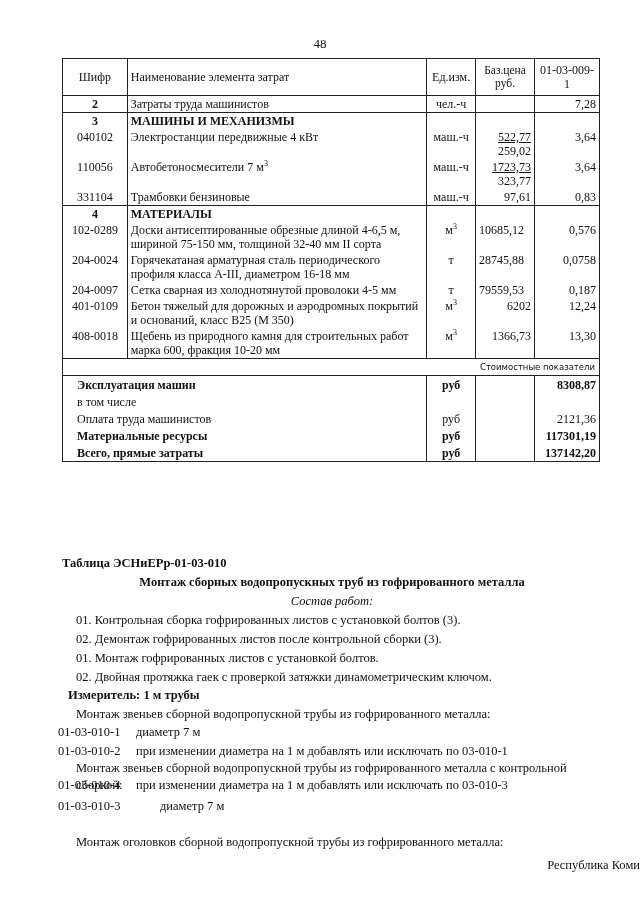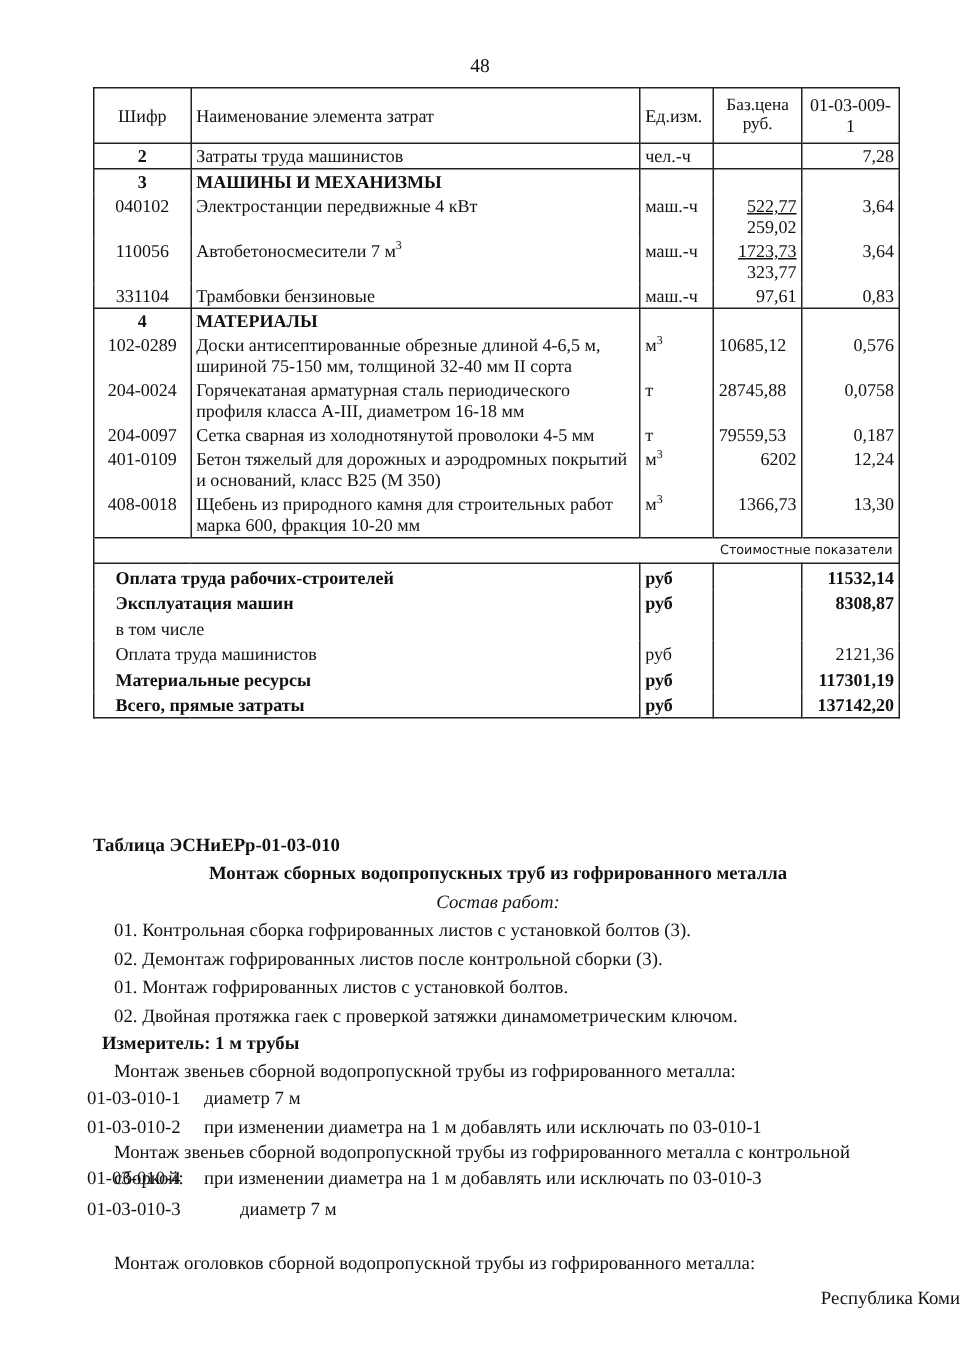--- a/index.html
+++ b/index.html
@@ -5,21 +5,21 @@
   html, body { margin: 0; padding: 0; background: #ffffff; }
   body { width: 640px; height: 905px; position: relative; overflow: hidden;
          font-family: "Liberation Serif", "DejaVu Serif", serif; color: #111; }
   .page-number { position: absolute; top: 36px; left: 0; width: 640px; text-align: center; font-size: 13px; }
   table.est { position: absolute; left: 62px; top: 58px; width: 538px; border-collapse: collapse; font-size: 12px; line-height: 14px; }
   table.est td { padding: 1px 3px; vertical-align: top; border-left: 1px solid #222; border-right: 1px solid #222; }
   table.est tr.hdr td { border: 1px solid #222; vertical-align: middle; height: 34px; font-size: 12px; }
   table.est tr.hdr td.small { font-size: 11.5px; line-height: 13px; }
   .c-code { width: 58px; text-align: center; }
   .c-name { width: 294px; }
-  .c-unit { width: 42px; }
+  .c-unit { width: 42px; text-align: center; }
   .c-price { width: 52px; text-align: right; }
   .c-val { width: 58px; text-align: right; }
   tr.bb td { border-bottom: 1px solid #222; }
   .bold { font-weight: bold; }
   .u { text-decoration: underline; }
   sup { font-size: 8px; line-height: 0; }
   tr.stoim td { border-top: 1px solid #222; border-bottom: 1px solid #222; text-align: right;
                 font-family: "DejaVu Sans", sans-serif; font-size: 8.5px; padding: 1px 4px; height: 11px; }
   tr.sum td { padding: 2px 3px 1px 3px; }
   tr.sum td.lbl { padding-left: 14px; border-right: none; }
@@ -117,26 +117,20 @@
     <td class="c-code">408-0018</td>
     <td class="c-name">Щебень из природного камня для строительных работ марка 600, фракция 10-20 мм</td>
     <td class="c-unit"><span>м</span><sup>3</sup></td>
     <td class="c-price">1366,73</td>
     <td class="c-val">13,30</td>
   </tr>
   <tr class="stoim">
     <td colspan="5">Стоимостные показатели</td>
   </tr>
   <tr class="sum">
-    <td class="lbl bold" colspan="2">Оплата труда рабочих-строителей</td>
-    <td class="c-unit bold">руб</td>
-    <td class="c-price"></td>
-    <td class="c-val bold">11532,14</td>
-  </tr>
-  <tr class="sum">
     <td class="lbl bold" colspan="2">Эксплуатация машин</td>
     <td class="c-unit bold">руб</td>
     <td class="c-price"></td>
     <td class="c-val bold">8308,87</td>
   </tr>
   <tr class="sum">
     <td class="lbl" colspan="2">в том числе</td>
     <td class="c-unit"></td>
     <td class="c-price"></td>
     <td class="c-val"></td>

